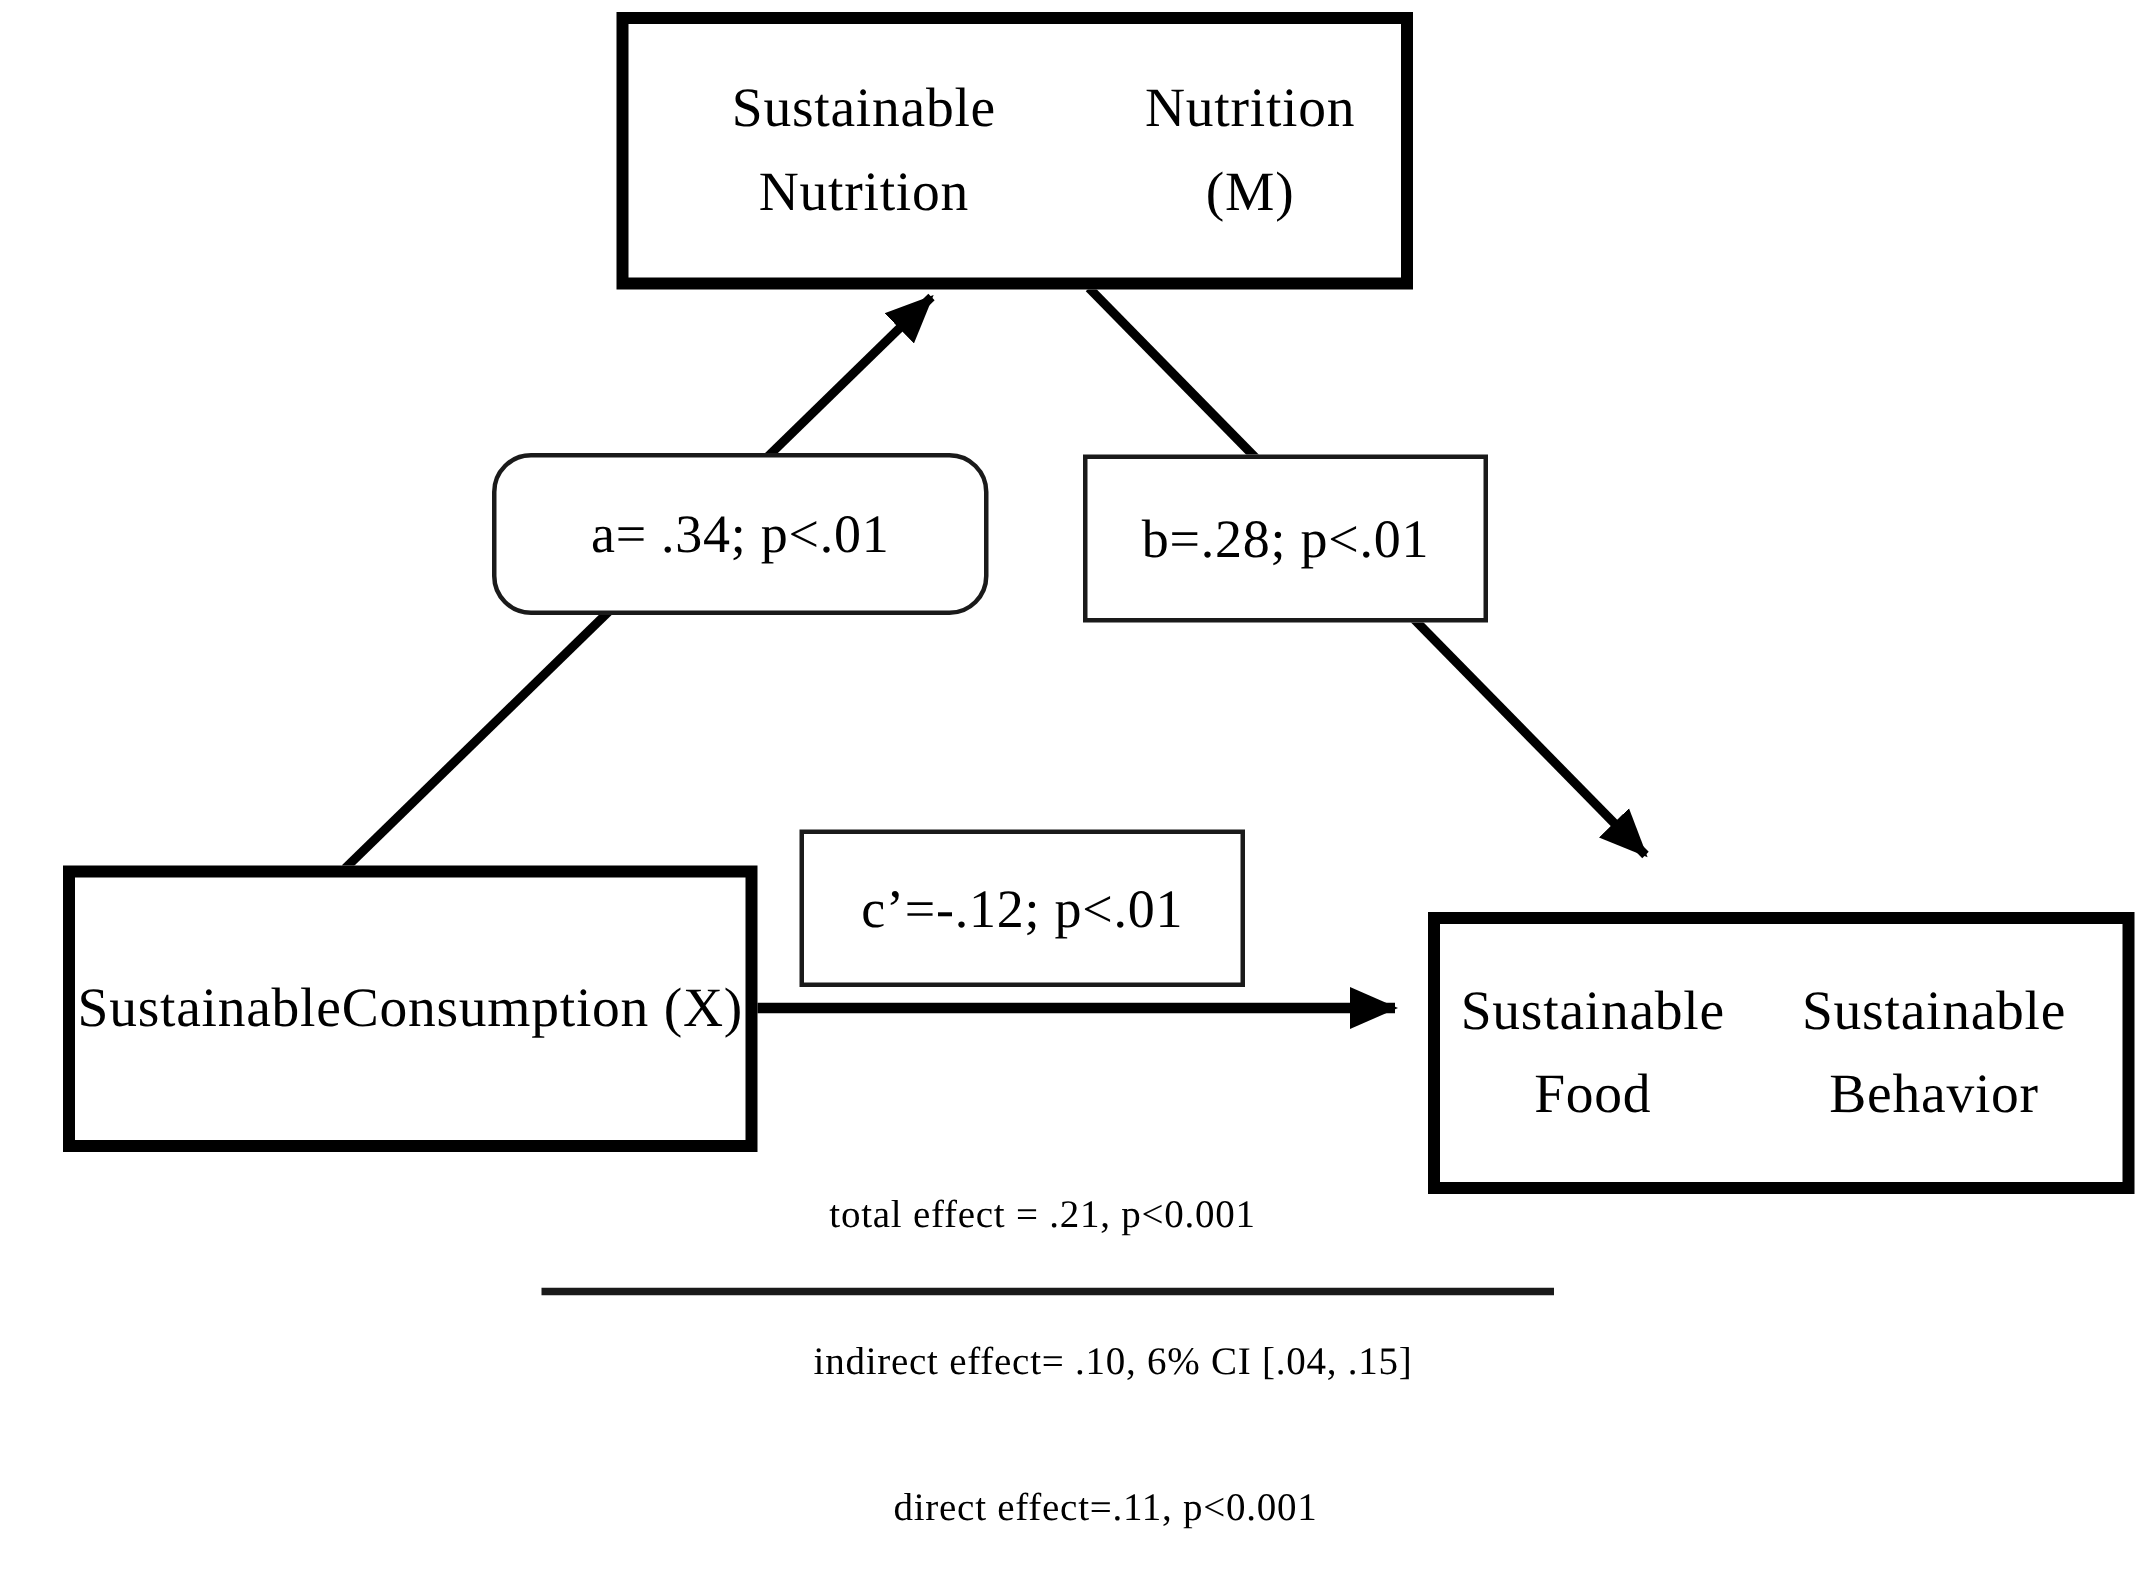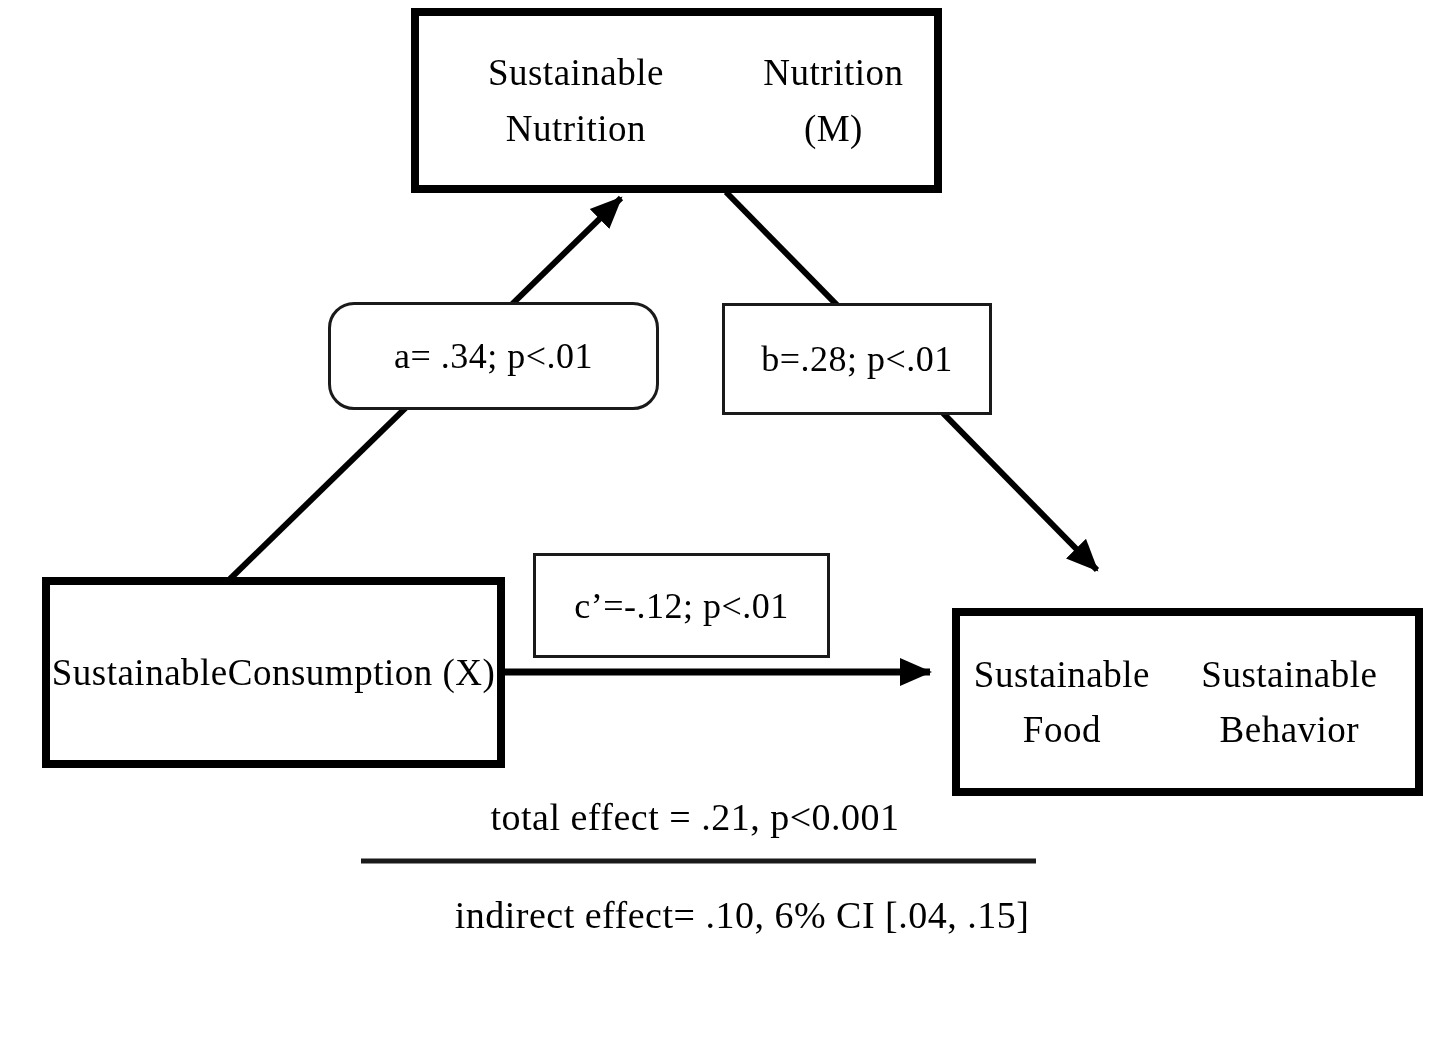--- a/index.html
+++ b/index.html
@@ -56,21 +56,21 @@
   #predictor-box  { left: 2px;   top: 577px; width: 463px; height: 191px; margin-left: 40px; }
   #outcome-box    { left: 952px; top: 585px; width: 471px; height: 188px; margin-top: 23px; }
   #path-a-box     { left: 328px; top: 302px; width: 331px; height: 108px; border-radius: 26px; }
   #path-b-box     { left: 722px; top: 303px; width: 270px; height: 112px; }
   #path-c-box     { left: 533px; top: 553px; width: 297px; height: 105px; }
   .summary-line {
     position: absolute;
     z-index: 2;
     width: 900px;
     text-align: center;
-    font-size: 38px;
+    font-size: 26px;
     letter-spacing: 0.5px;
   }
   #total-effect    { left: 245px; top: 795px; }
   #indirect-effect { left: 292px; top: 893px; }
   #direct-effect   { left: 287px; top: 990px; }
 </style>
 </head>
 <body>
 
 <div id="stage">
@@ -111,14 +111,15 @@
   </div>
 
   <div class="label-box" id="path-c-box">
     <span>c’=-.12; p&lt;.01</span>
   </div>
 
   <div class="summary-line" id="total-effect">total effect = .21, p&lt;0.001</div>
 
   <div class="summary-line" id="indirect-effect">indirect effect= .10, 6% CI [.04, .15]</div>
 
+  <div class="summary-line" id="direct-effect">direct effect=.11, p&lt;0.001</div>
 
 </div>
 
 </body></html>

